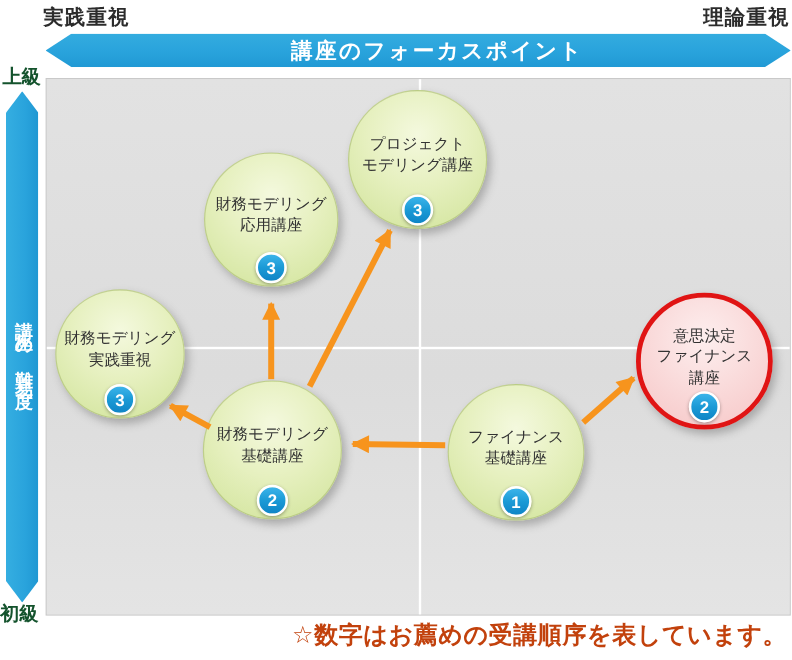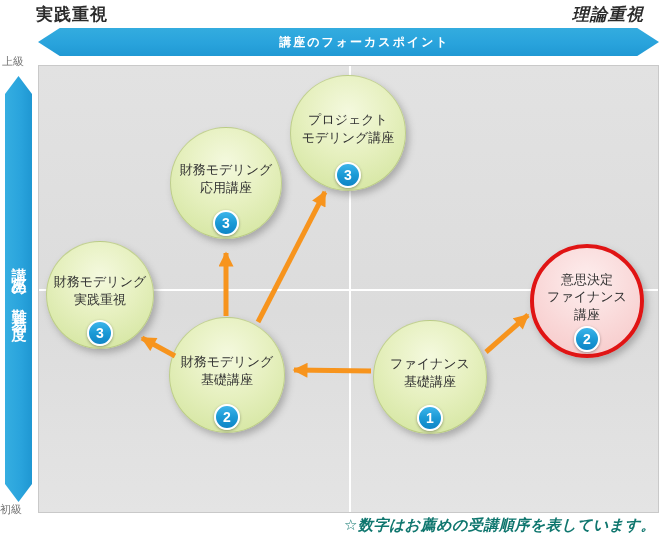--- a/index.html
+++ b/index.html
@@ -2,29 +2,29 @@
 <html><head>
 <meta charset="utf-8">
 <style>
   html,body{margin:0;padding:0;background:#ffffff;}
   .stage{
     position:relative;width:660px;height:550px;background:#ffffff;overflow:hidden;
     font-family:"Liberation Sans","DejaVu Sans",sans-serif;color:#2e2e2e;
   }
   .corner-label{position:absolute;font-size:17px;font-weight:bold;color:#2b2b2b;letter-spacing:1px;}
   .label-left{left:36px;top:3px;}
-  .label-right{right:16px;top:3px;font-style:italic;}
+  .label-right{right:2px;top:3px;}
   .banner{
     position:absolute;left:38px;top:28px;width:621px;height:28px;
     background:linear-gradient(180deg,#33acdf 0%,#29a3dc 55%,#2099d4 100%);
     clip-path:polygon(0% 50%,3.5% 0%,96.5% 0%,100% 50%,96.5% 100%,3.5% 100%);
     display:flex;align-items:center;justify-content:center;
   }
-  .banner-text{color:#ffffff;font-size:12px;font-weight:bold;letter-spacing:2px;margin-left:32px;}
-  .y-end-label{position:absolute;font-size:11px;font-weight:normal;color:#737373;}
+  .banner-text{color:#ffffff;font-size:18px;font-weight:bold;letter-spacing:2px;margin-left:32px;}
+  .y-end-label{position:absolute;font-size:16px;font-weight:bold;color:#14532d;}
   .y-top{left:2px;top:54px;}
   .y-bottom{left:0px;top:502px;}
   .y-axis{
     position:absolute;left:5px;top:76px;width:27px;height:426px;
     background:linear-gradient(90deg,#35aee1 0%,#29a3dc 60%,#1f97d2 100%);
     clip-path:polygon(50% 0%,100% 4.2%,100% 95.8%,50% 100%,0% 95.8%,0% 4.2%);
     display:flex;align-items:center;justify-content:center;
   }
   .y-axis-title{
     writing-mode:vertical-rl;text-orientation:upright;
@@ -55,23 +55,22 @@
   .order-badge{
     position:absolute;left:50%;bottom:2px;transform:translateX(-50%);
     width:22px;height:22px;border-radius:50%;
     background:linear-gradient(180deg,#3cb4ea 0%,#1b9ad6 50%,#0f85c6 100%);
     border:2px solid #ffffff;box-shadow:0 1px 3px rgba(0,0,0,0.35);
     color:#ffffff;font-size:14px;font-weight:bold;
     display:flex;align-items:center;justify-content:center;
   }
   .arrows-layer{position:absolute;left:0;top:0;pointer-events:none;}
   .footnote{
-    position:absolute;right:4px;top:516px;font-size:15px;font-weight:bold;color:#0f766e;
+    position:absolute;right:4px;top:516px;font-size:20px;font-weight:bold;color:#c2410c;
     letter-spacing:0.5px;
-    font-style:italic;
   }
 </style>
 </head>
 <body>
 
 <div class="stage">
 
   <div class="corner-label label-left">実践重視</div>
   <div class="corner-label label-right">理論重視</div>
 

